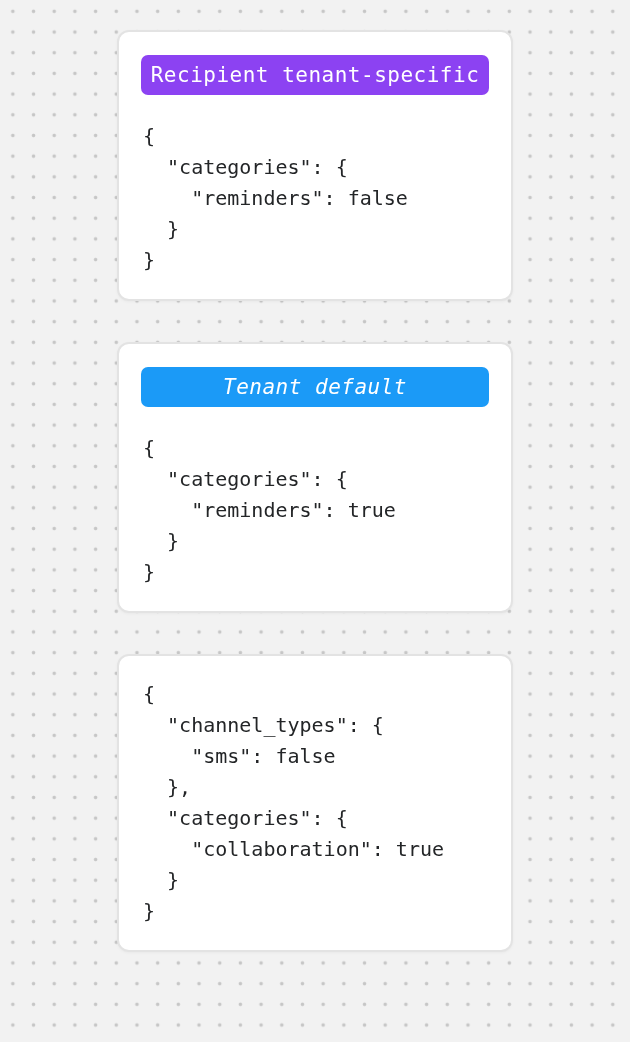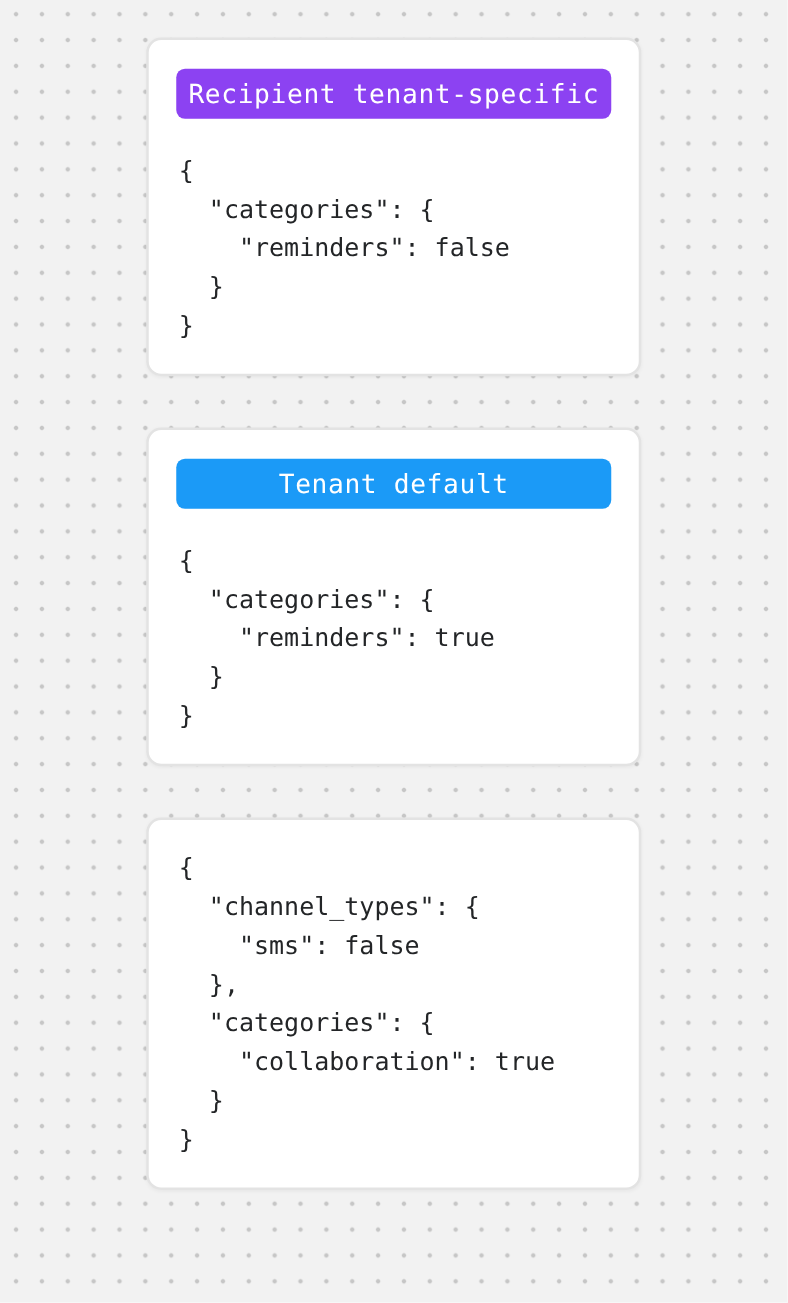--- a/index.html
+++ b/index.html
@@ -63,21 +63,21 @@
     <div class="card">
       <div class="badge" style="background-color: rgb(140, 66, 242);">Recipient tenant-specific</div>
       <pre class="code">{
   "categories": {
     "reminders": false
   }
 }</pre>
     </div>
 
     <div class="card">
-      <div class="badge" style="background-color: rgb(27, 154, 247);">Tenant default</div>
+      <div class="badge" style="background-color: rgb(27, 154, 247); font-style: italic;">Tenant default</div>
       <pre class="code">{
   "categories": {
     "reminders": true
   }
 }</pre>
     </div>
 
     <div class="card">
       <pre class="code">{
   "channel_types": {

